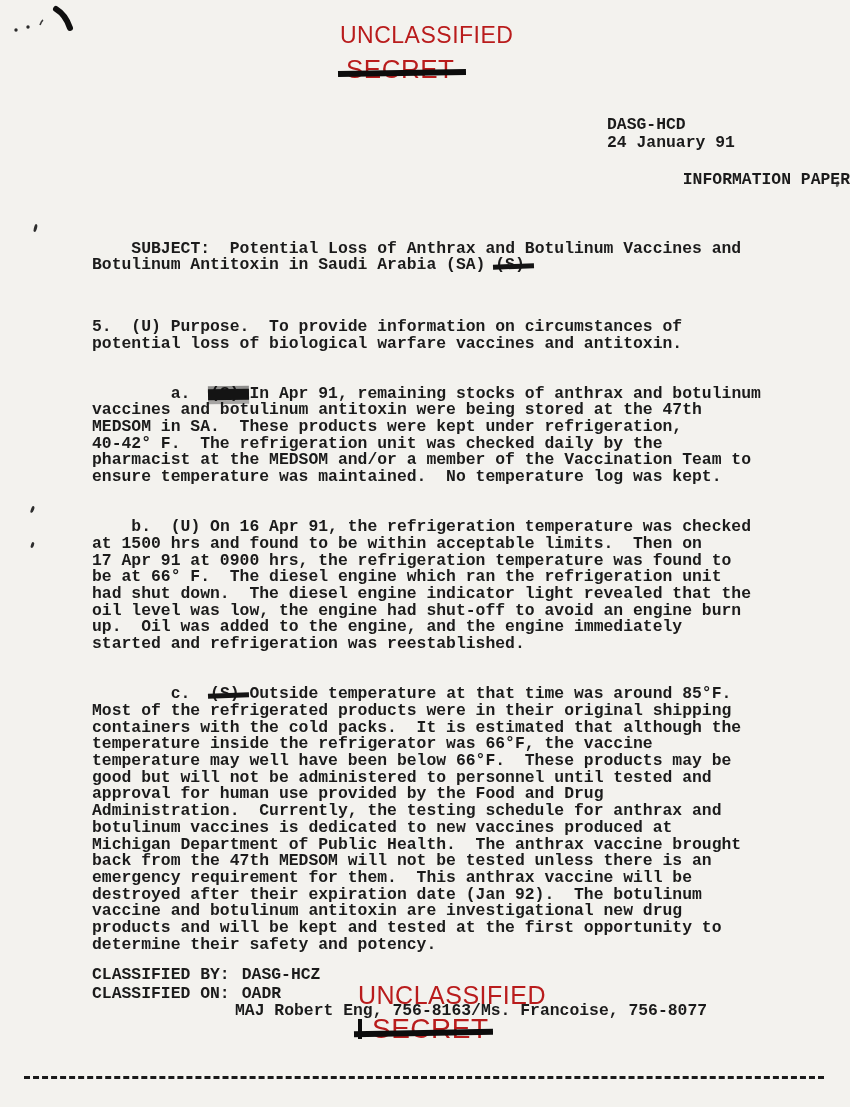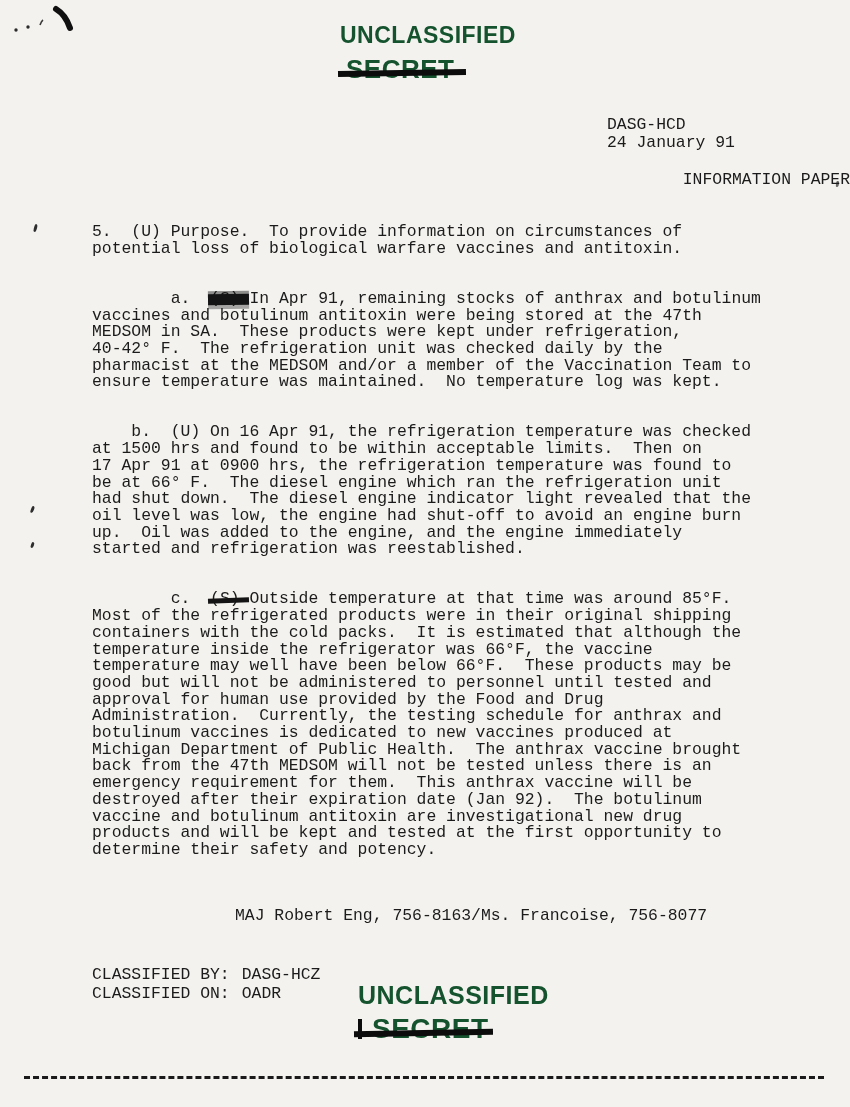--- a/index.html
+++ b/index.html
@@ -6,30 +6,30 @@
   html, body { margin: 0; padding: 0; }
   body {
     width: 850px; height: 1107px;
     background: #f3f2ee;
     position: relative;
     overflow: hidden;
     font-family: "Liberation Mono", "DejaVu Sans Mono", monospace;
   }
   .mono {
     font-family: "Liberation Mono", "DejaVu Sans Mono", monospace;
-    font-weight: 400;
+    font-weight: 700;
     font-size: 16.4px;
     line-height: 16.7px;
     color: #1b1b1b;
   }
   .stamp {
     position: absolute;
     font-family: "Liberation Sans", sans-serif;
-    font-weight: 700;
-    color: #14532d;
+    font-weight: 400;
+    color: #b91c1c;
     letter-spacing: 0.5px;
     white-space: nowrap;
   }
   .stamp-unclass-top  { left: 340px; top: 22px;  font-size: 23px; }
   .stamp-secret-top   { left: 346px; top: 54px;  font-size: 26px; }
   .stamp-unclass-bot  { left: 358px; top: 981px; font-size: 25px; }
   .stamp-secret-bot   { left: 372px; top: 1013px; font-size: 28px; }
 
   .struck { position: relative; display: inline-block; }
   .struck::after {
@@ -103,20 +103,24 @@
 
 <div class="letterhead mono">
   <div>DASG-HCD</div>
   <div>24 January 91</div>
 </div>
 
 <div class="doc-title mono">INFORMATION PAPER</div>
 
 <div class="doc-body mono">
 
+  <div class="block subject">
+    <span>SUBJECT:  Potential Loss of Anthrax and Botulinum Vaccines and
+Botulinum Antitoxin in Saudi Arabia (SA) </span><span class="redacted-marker">(S)</span>
+  </div>
 
   <div class="block">5.  (U) Purpose.  To provide information on circumstances of
 potential loss of biological warfare vaccines and antitoxin.</div>
 
 
   <div class="block">
     <span>    a.  </span><span class="redacted-marker scribble">(S)</span><span> In Apr 91, remaining stocks of anthrax and botulinum
 vaccines and botulinum antitoxin were being stored at the 47th
 MEDSOM in SA.  These products were kept under refrigeration,
 40-42° F.  The refrigeration unit was checked daily by the

